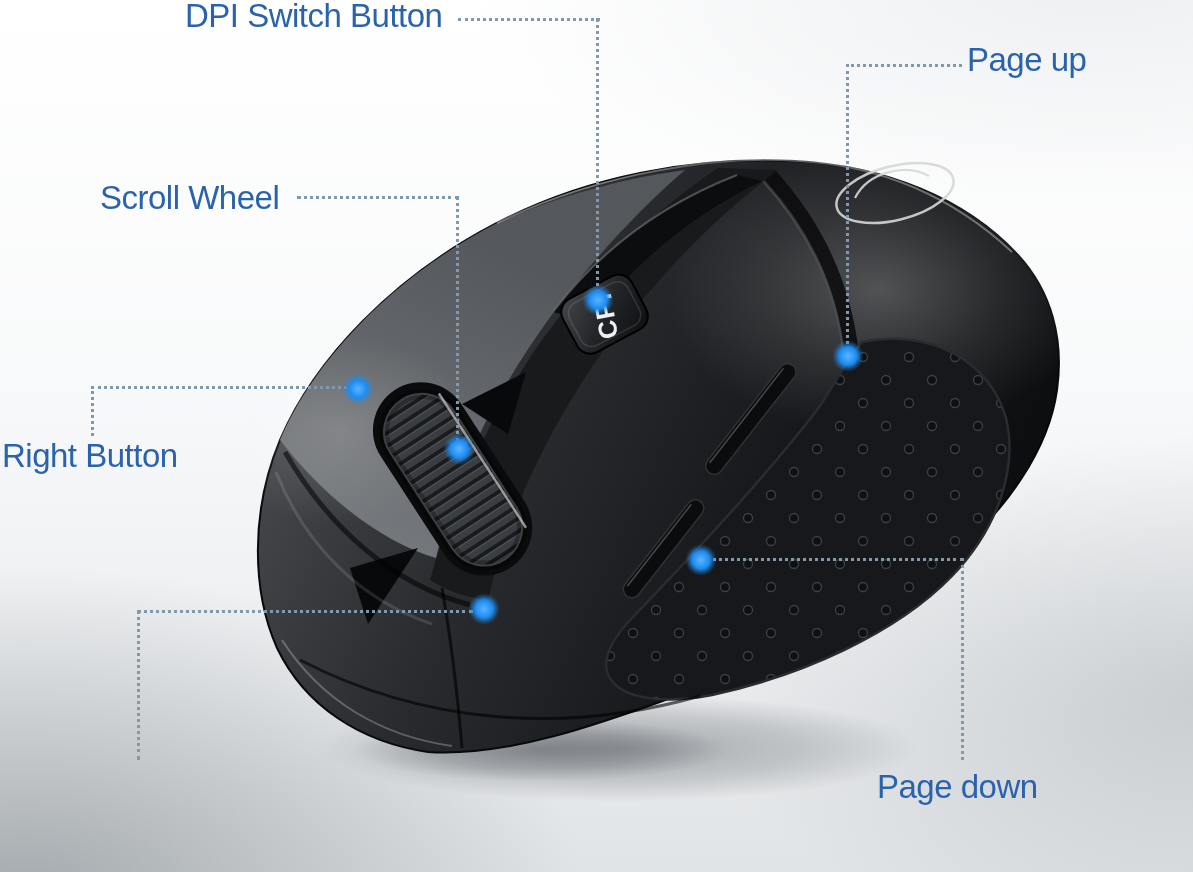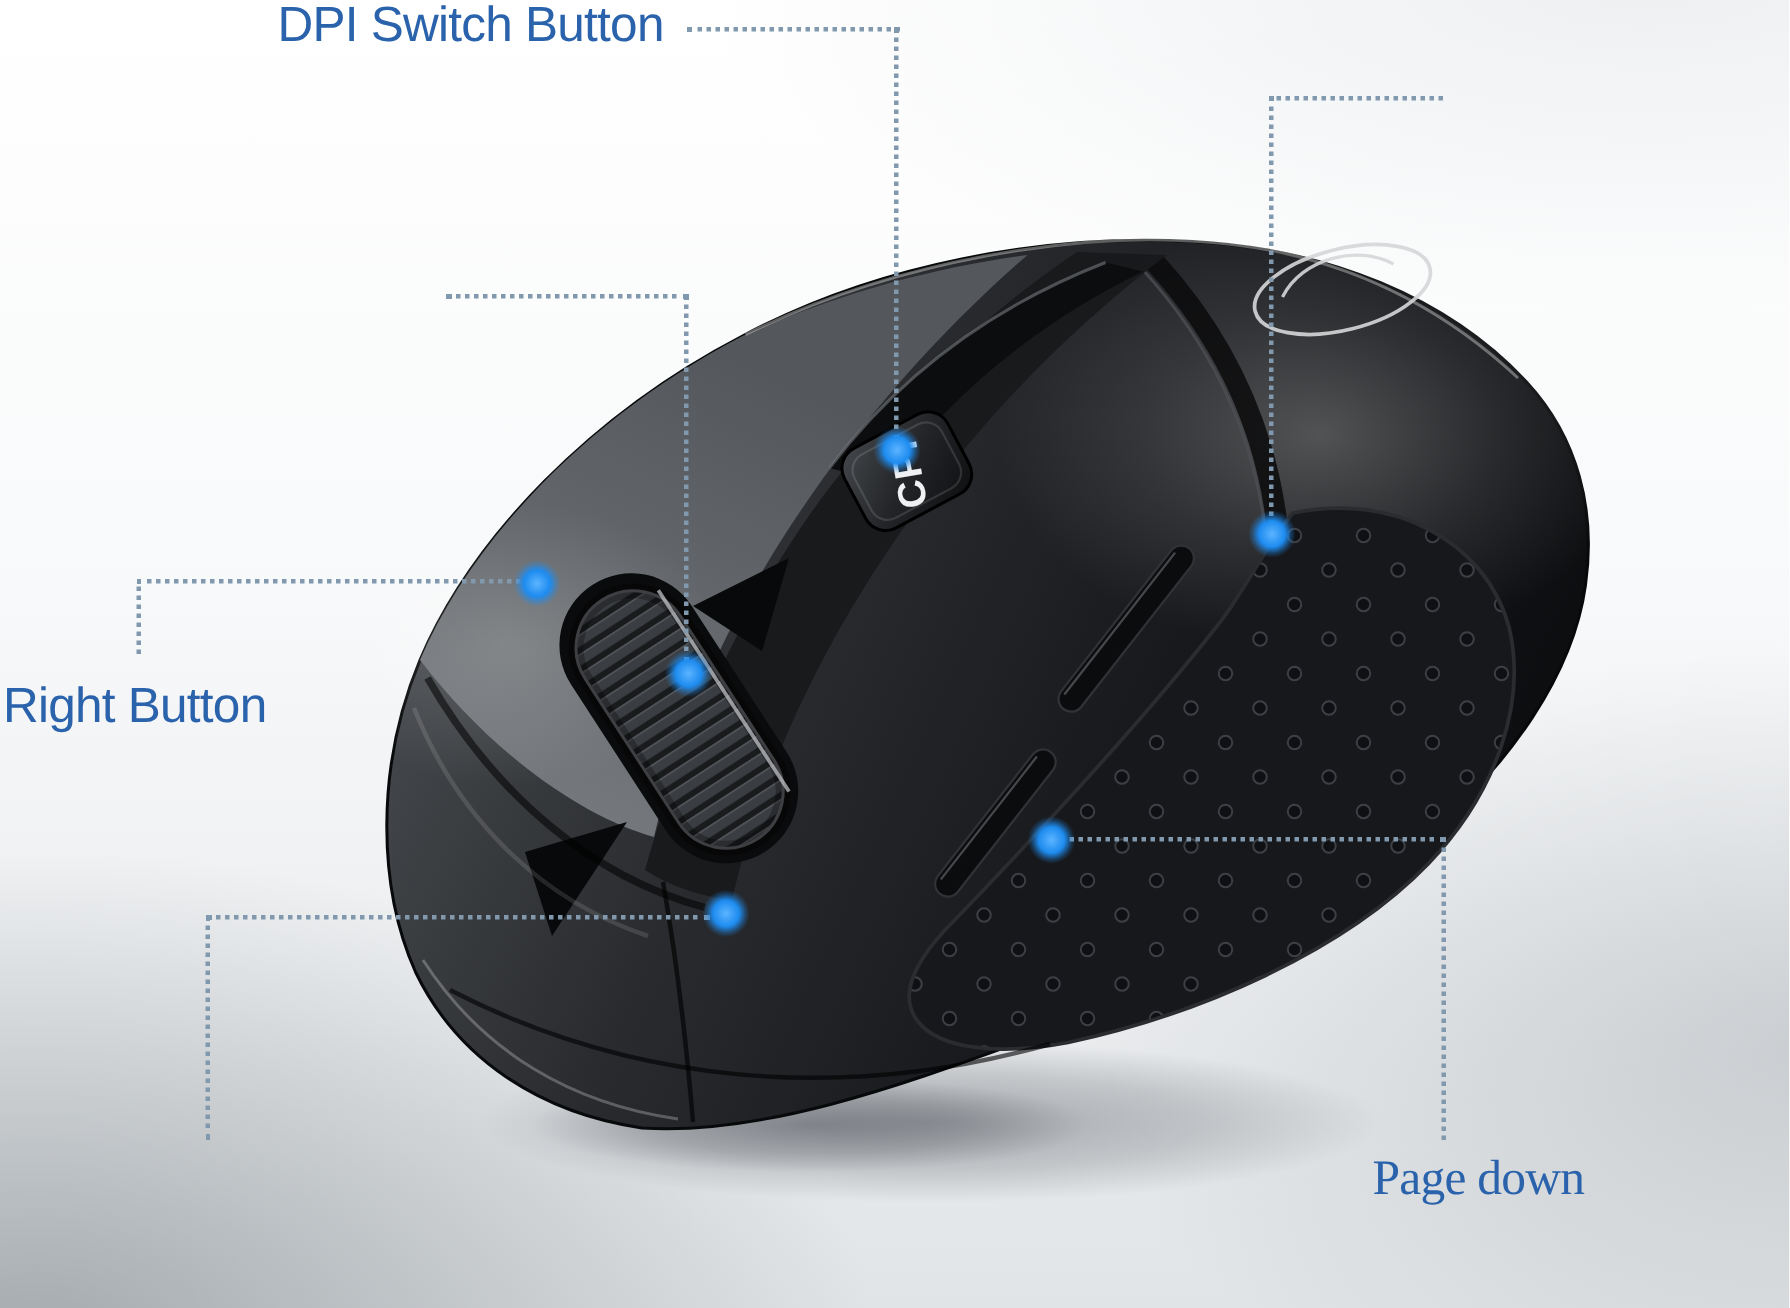--- a/index.html
+++ b/index.html
@@ -178,35 +178,37 @@
     <path d="M 276 472 C 305 545, 360 600, 432 624" fill="none" stroke="rgba(255,255,255,0.12)" stroke-width="3"></path>
     <path d="M 300 660 C 420 722, 560 736, 700 696" fill="none" stroke="rgba(0,0,0,0.6)" stroke-width="3"></path>
     <path d="M 282 640 C 322 702, 382 736, 452 746" fill="none" stroke="rgba(255,255,255,0.25)" stroke-width="2"></path>
   </svg>
 
   <div class="label" style="left:185px;top:-3px;">DPI Switch Button</div>
   <div class="leader h" style="left:458px;top:18px;width:142px;"></div>
   <div class="leader v" style="left:596px;top:18px;height:276px;"></div>
   <div class="dot" style="left:598px;top:300px;"></div>
 
+  <div class="label" style="left:967px;top:41px;">Page up</div>
   <div class="leader h" style="left:846px;top:64px;width:116px;"></div>
   <div class="leader v" style="left:846px;top:64px;height:286px;"></div>
   <div class="dot" style="left:848px;top:356px;"></div>
 
+  <div class="label" style="left:100px;top:179px;">Scroll Wheel</div>
   <div class="leader h" style="left:297px;top:196px;width:162px;"></div>
   <div class="leader v" style="left:456px;top:196px;height:246px;"></div>
   <div class="dot" style="left:459px;top:449px;"></div>
 
-  <div class="label" style="left:2px;top:437px;margin-top:14px;">Right Button</div>
+  <div class="label" style="left:2px;top:437px;">Right Button</div>
   <div class="leader v" style="left:91px;top:386px;height:50px;"></div>
   <div class="leader h" style="left:91px;top:386px;width:262px;"></div>
   <div class="dot" style="left:358px;top:389px;"></div>
 
   <div class="leader v" style="left:137px;top:610px;height:150px;"></div>
   <div class="leader h" style="left:137px;top:610px;width:336px;"></div>
   <div class="dot" style="left:484px;top:609px;"></div>
 
-  <div class="label" style="left:915px;top:768px;font-family:Liberation Serif, serif;">Page down</div>
+  <div class="label" style="left:877px;top:768px;">Page down</div>
   <div class="leader h" style="left:706px;top:558px;width:257px;"></div>
   <div class="leader v" style="left:961px;top:558px;height:202px;"></div>
   <div class="dot" style="left:701px;top:560px;"></div>
 
 </div>
 
 </body></html>

